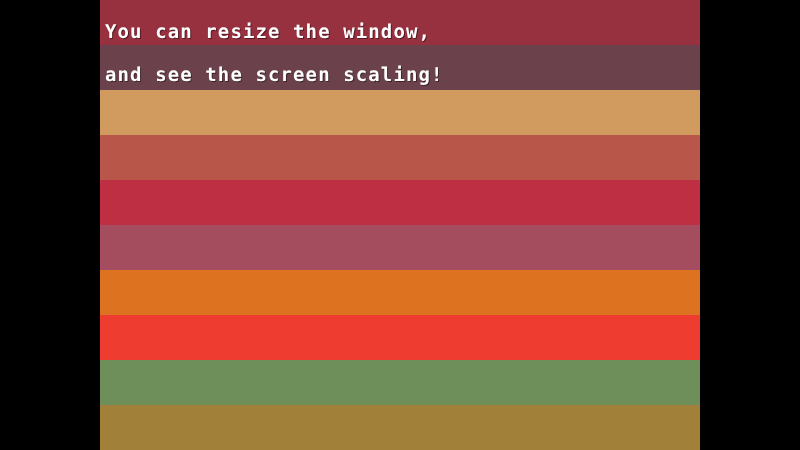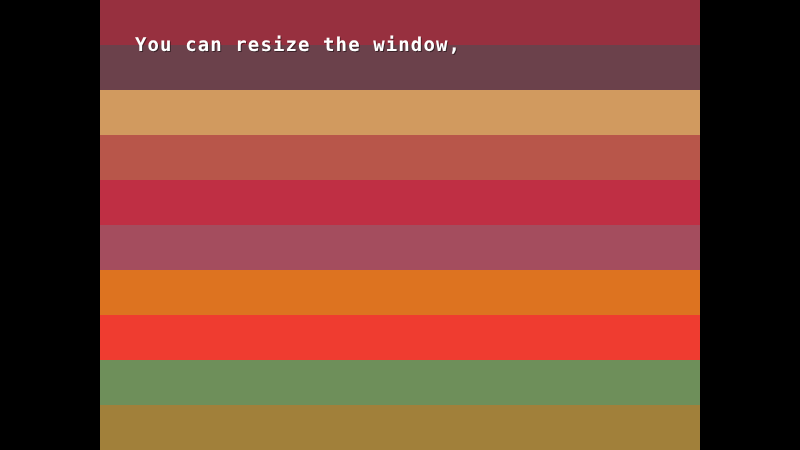--- a/index.html
+++ b/index.html
@@ -52,24 +52,24 @@
   }
   .band {
     flex: 1 1 0;
     width: 100%;
     min-height: 0;
   }
 
   
   #text-overlay {
     position: absolute;
-    left: 17px;
+    left: 0;
     top: 0;
     width: 600px;
-    padding: 13px;
+    padding: 0;
     z-index: 3;
     pointer-events: none;
   }
   .text-line {
     display: block;
     color: #ffffff;
     font-family: "DejaVu Sans Mono", "Liberation Mono", monospace;
     font-size: 19px;
     font-weight: 700;
     letter-spacing: 1.1px;
@@ -101,19 +101,20 @@
         <div class="band" style="background-color: rgb(191, 47, 68);"></div>
         <div class="band" style="background-color: rgb(164, 77, 94);"></div>
         <div class="band" style="background-color: rgb(221, 115, 32);"></div>
         <div class="band" style="background-color: rgb(239, 60, 48);"></div>
         <div class="band" style="background-color: rgb(110, 143, 90);"></div>
         <div class="band" style="background-color: rgb(161, 128, 58);"></div>
       </div>
 
     <div id="text-overlay" style="width: 600px;">
       <span class="text-line line-1" style="color: rgb(255, 255, 255);">You can resize the window,</span>
+      <span class="text-line line-2" style="color: rgb(255, 255, 255);">and see the screen scaling!</span>
     </div>
 
   </div>
 
   <div class="pillar right" style="width: 100px; background: rgb(0, 0, 0);"></div>
 
 </div>
 
 </body></html>

